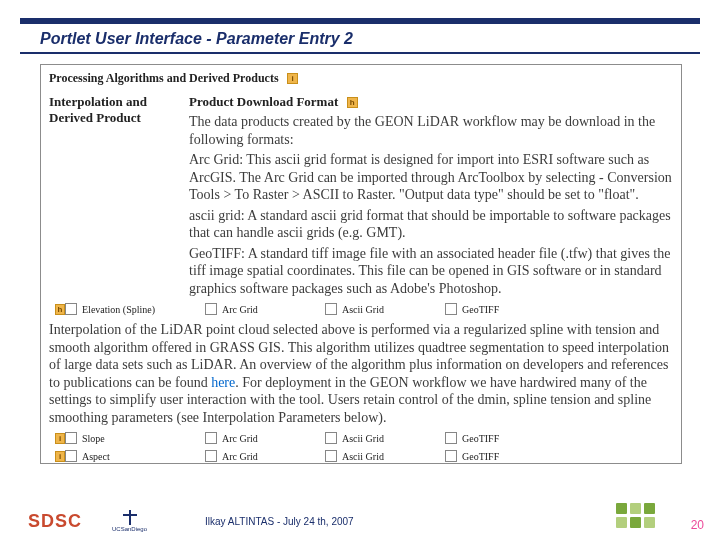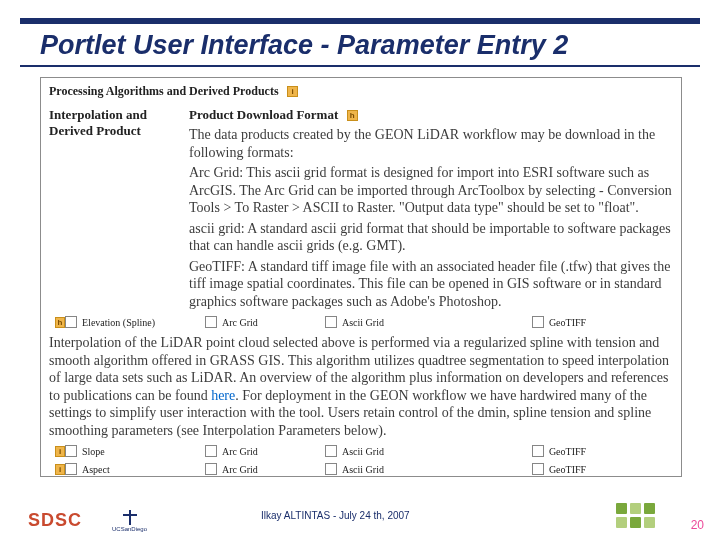--- a/index.html
+++ b/index.html
@@ -1,43 +1,43 @@
 <!DOCTYPE html>
 <html><head>
 <meta charset="utf-8">
 <style>
 html,body{margin:0;padding:0;width:720px;height:540px;background:#fff;font-family:Arial,Helvetica,sans-serif;overflow:hidden}
 .rule-top{height:6px;background:#1a2e6b;margin:18px 20px 0 20px}
-.title{font-family:"Arial",sans-serif;font-style:italic;font-weight:bold;font-size:27px;color:#1a2e6b;margin:6px 24px 0 40px}
+.title{font-family:"Arial",sans-serif;font-style:italic;font-weight:bold;font-size:16px;color:#1a2e6b;margin:6px 24px 0 40px}
 .rule-under{height:2px;background:#1a2e6b;margin:4px 20px 0 20px}
 .frame{margin:10px 38px 0 40px;border:1px solid #8c8c8c;background:#fff;font-family:Georgia,serif;font-size:10px;color:#313131;padding:6px 8px 10px 8px;height:400px;box-sizing:border-box;overflow:hidden}
 .sec-h{font-weight:bold;font-size:12px;color:#222}
 .info{display:inline-block;width:9px;height:9px;background:#efb54a;border:1px solid #c98f1a;color:#7a4b00;font-size:8px;text-align:center;line-height:9px;font-family:Arial;font-weight:bold;vertical-align:1px;margin-left:6px}
 .sub-h{font-weight:bold;font-size:13px;color:#222}
 .para{font-size:14px;line-height:1.25;color:#3c3c3c;margin:3px 0 0 0}
 .row{display:flex;align-items:flex-start;margin-top:8px}
 .row .left{width:140px}
 .row .right{flex:1}
 .opts{display:flex;align-items:center;margin-top:6px}
 .opts .cell{display:flex;align-items:center;font-size:10px;color:#222}
 .opts .c0{width:16px}
 .opts .c1{width:140px}
 .opts .c2{width:120px}
 .opts .c3{width:120px}
-.opts .c4{flex:1;justify-content:center}
+.opts .c4{flex:1;justify-content:flex-start}
 .chk{display:inline-block;width:10px;height:10px;border:1px solid #868686;background:#fff;margin-right:5px}
 .here{color:#0066cc;}
-.footer{position:absolute;bottom:8px;left:0;right:0;display:flex;}
+.footer{position:absolute;bottom:8px;left:0;right:0;display:flex;align-items:center}
 .sdsc{font-family:Arial;font-weight:bold;font-size:18px;letter-spacing:1px;color:#c94a2f;margin-left:28px}
 .ucsd{margin-left:30px;text-align:center}
 .trident{width:18px;height:15px;margin:0 auto;position:relative}
 .trident:before{content:"";position:absolute;left:8px;top:0;width:2px;height:15px;background:#1a2e6b}
 .trident:after{content:"";position:absolute;left:2px;top:4px;width:14px;height:2px;background:#1a2e6b}
 .ucsd-t{font-size:6px;color:#1a2e6b;margin-top:1px}
-.presenter{font-size:10px;color:#1a2e6b;margin-left:114px}
+.presenter{font-size:10px;color:#1a2e6b;margin-left:58px}
 .logo-r{position:absolute;right:60px;bottom:12px;display:flex;flex-wrap:wrap;width:44px;gap:3px}
 .sq{width:11px;height:11px;background:#7aa83c;border-radius:1px}
 .sq.l{background:#b3cf7d}
 .pg{position:absolute;right:16px;bottom:8px;font-size:12px;color:#ec4899}
 </style>
 </head>
 <body>
 
 <div class="rule-top"></div>
 <div class="title">Portlet User Interface - Parameter Entry 2</div>

